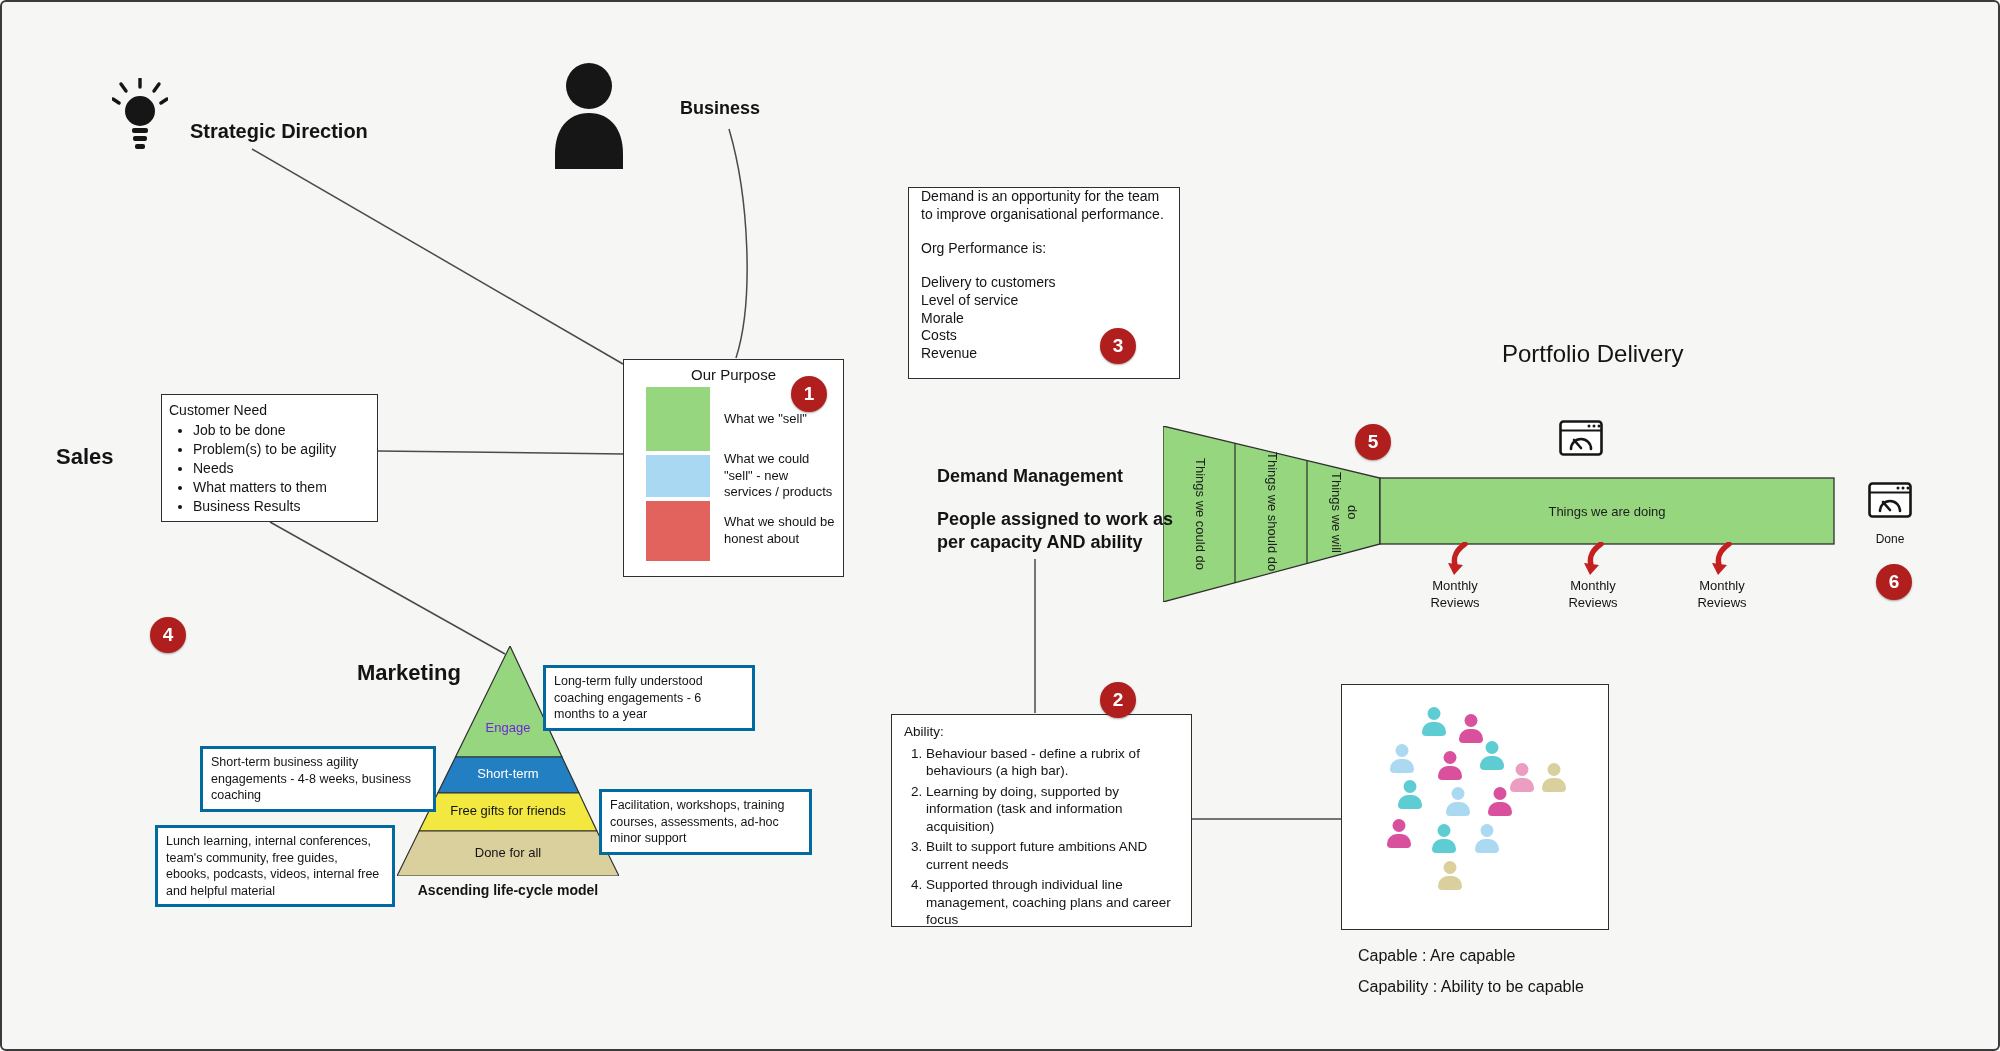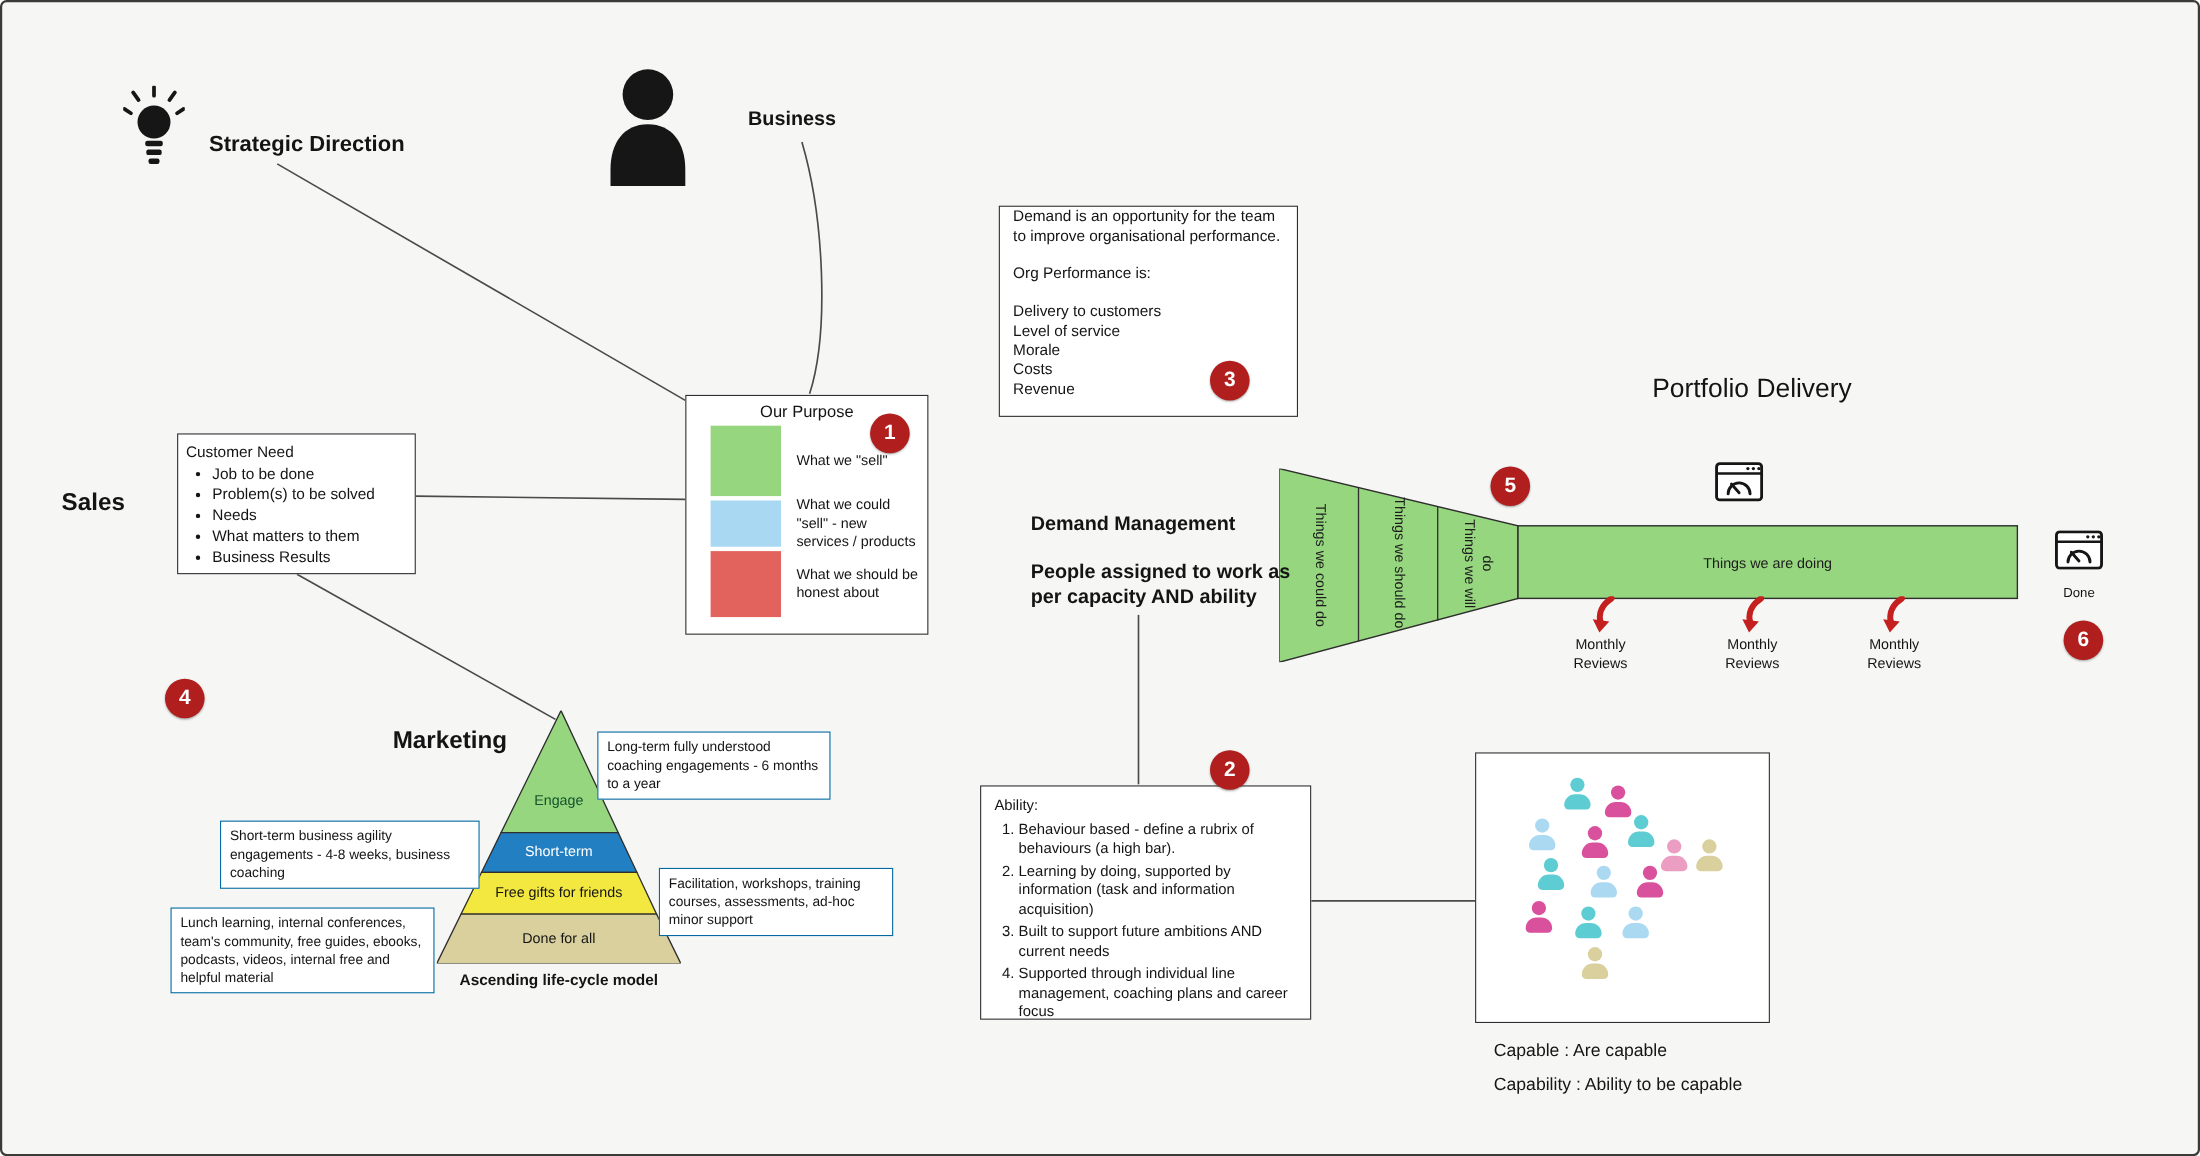--- a/index.html
+++ b/index.html
@@ -9,21 +9,21 @@
     font-family:"Liberation Sans", sans-serif;color:#141414;
   }
   .abs{position:absolute;}
   .page-title{font-size:54px;font-weight:800;letter-spacing:-1px;white-space:nowrap;}
   .h-bold-22{font-size:22px;font-weight:700;white-space:nowrap;text-align:center;}
   .h-bold-20{font-size:20px;font-weight:700;white-space:nowrap;}
   .h-bold-18{font-size:18px;font-weight:700;}
   .h-reg-24{font-size:24px;font-weight:400;white-space:nowrap;}
   .h-reg-20{font-size:16px;line-height:31px;}
   .box{position:absolute;background:#ffffff;border:1.3px solid #2f2f2f;box-sizing:border-box;}
-  .note{position:absolute;background:#ffffff;border:1px solid #0369a1;box-sizing:border-box;
+  .note{position:absolute;background:#ffffff;border:3px solid #0369a1;box-sizing:border-box;
         padding:5px 8px;font-size:12.5px;line-height:1.32;}
   .badge{
     position:absolute;width:36px;height:36px;border-radius:50%;background:#b01e1e;
     color:#ffffff;font-size:19px;font-weight:700;display:flex;align-items:center;justify-content:center;
     box-shadow:0 1px 2px rgba(0,0,0,.35);
   }
   
   .purpose-title{text-align:center;font-size:15px;padding-top:6px;}
   .prow{display:flex;align-items:center;gap:14px;margin:4px 0 4px 22px;}
   .swatch{width:64px;height:100%;flex:0 0 64px;align-self:stretch;}
@@ -195,36 +195,36 @@
     </svg>
   </div>
   <div class="mreview" style="left:1413px;top:576px">Monthly Reviews</div>
   <div class="mreview" style="left:1551px;top:576px">Monthly Reviews</div>
   <div class="mreview" style="left:1680px;top:576px">Monthly Reviews</div>
 
   <div class="box cneed" style="left:159px;top:392px;width:217px;height:128px">
     <div>Customer Need</div>
     <ul>
       <li>Job to be done</li>
-      <li>Problem(s) to be solved</li>
+      <li>Problem(s) to be agility</li>
       <li>Needs</li>
       <li>What matters to them</li>
       <li>Business Results</li>
     </ul>
   </div>
   <div class="badge" style="left:148px;top:615px">4</div>
 
   <div class="abs" style="left:395px;top:644px;width:222px;height:230px">
     <svg width="222" height="230" viewBox="0 0 222 230">
       <polygon points="113,0 165,111 58.5,111" stroke="#2f2f2f" stroke-width="1.2" fill="#96d67e"></polygon>
       <polygon points="58.5,111 165,111 182,147 40.8,147" stroke="#2f2f2f" stroke-width="1.2" fill="#2280c2"></polygon>
       <polygon points="40.8,147 182,147 199.9,185 22.1,185" stroke="#2f2f2f" stroke-width="1.2" fill="#f3e83f"></polygon>
       <polygon points="22.1,185 199.9,185 222,230 0,230" stroke="#2f2f2f" stroke-width="1.2" fill="#d9d09e"></polygon>
     </svg>
-    <div class="pyr-label" style="top: 74px; color: #14532d;">Engage</div>
+    <div class="pyr-label" style="top: 74px; color: #6d28d9;">Engage</div>
     <div class="pyr-label" style="top: 120px; color: rgb(255, 255, 255);">Short-term</div>
     <div class="pyr-label" style="top: 157px; color: rgb(20, 20, 20);">Free gifts for friends</div>
     <div class="pyr-label" style="top: 199px; color: rgb(20, 20, 20);">Done for all</div>
   </div>
   <div class="abs pyr-caption" style="left:385px;top:880px;width:242px">Ascending life-cycle model</div>
 
   <div class="note" style="left:541px;top:663px;width:212px">Long-term fully understood coaching engagements - 6 months to a year</div>
   <div class="note" style="left:198px;top:744px;width:236px">Short-term business agility engagements - 4-8 weeks, business coaching</div>
   <div class="note" style="left:597px;top:787px;width:213px">Facilitation, workshops, training courses, assessments, ad-hoc minor support</div>
   <div class="note" style="left:153px;top:823px;width:240px">Lunch learning, internal conferences, team's community, free guides, ebooks, podcasts, videos, internal free and helpful material</div>

